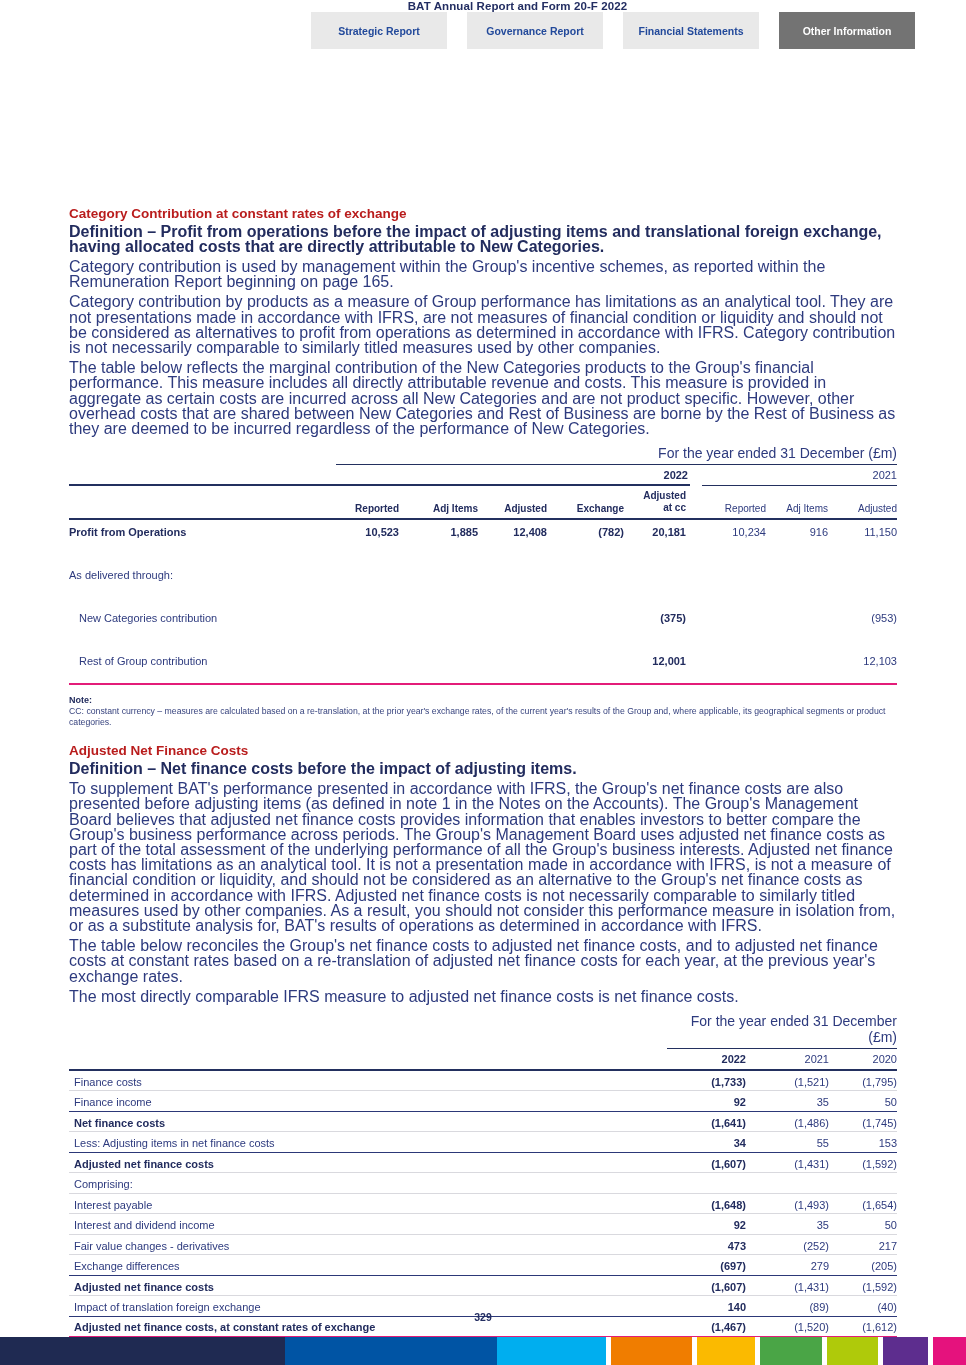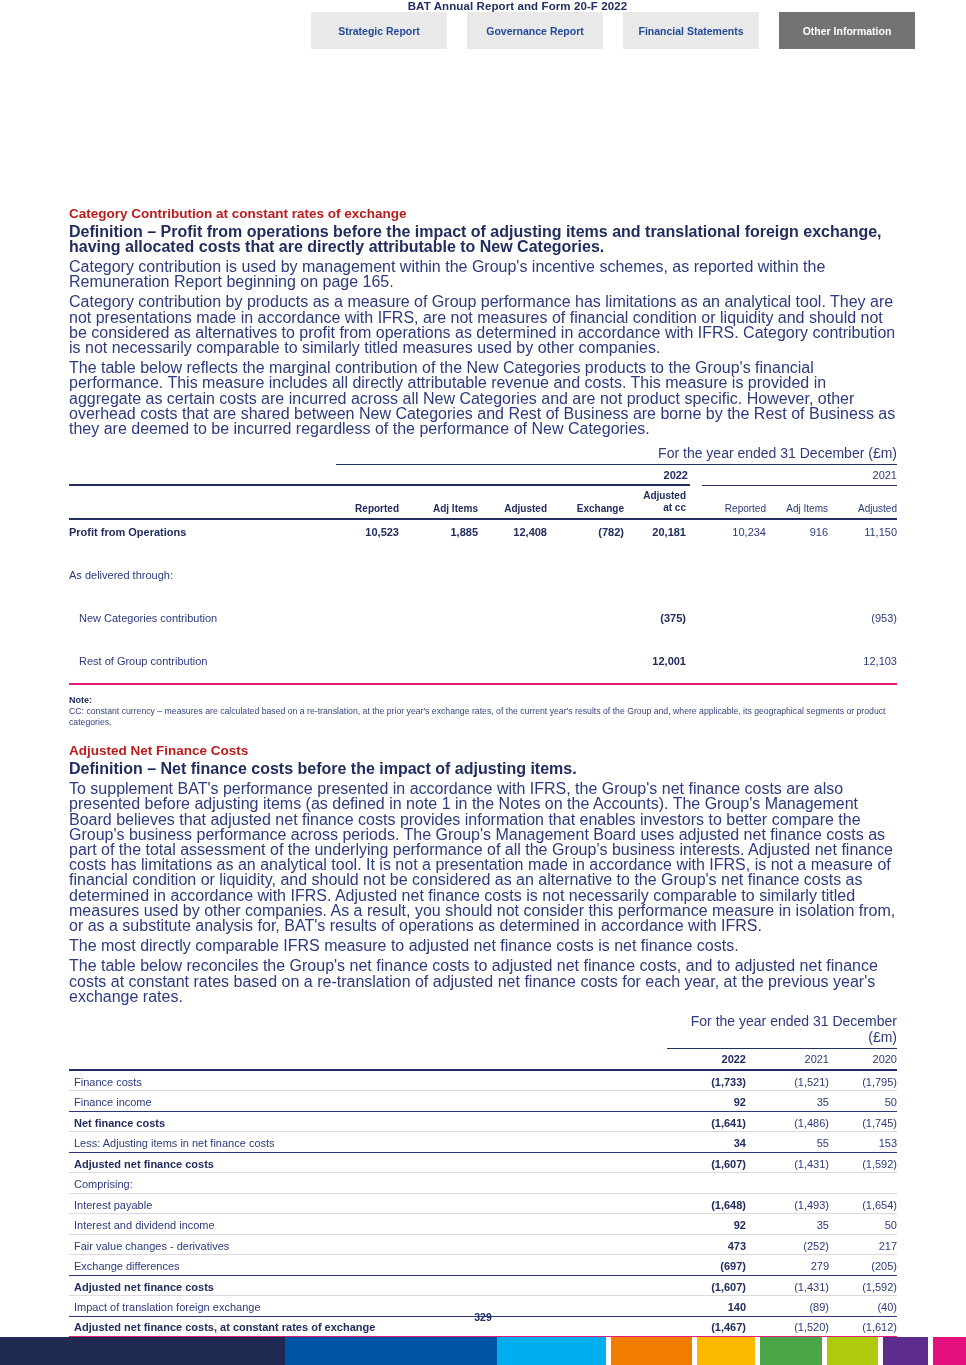--- a/index.html
+++ b/index.html
@@ -171,22 +171,22 @@
     </table>
 
     <div class="note">
       <div class="note-label">Note:</div>
       <div class="note-text">CC: constant currency – measures are calculated based on a re-translation, at the prior year's exchange rates, of the current year's results of the Group and, where applicable, its geographical segments or product categories.</div>
     </div>
 
     <div class="sec-title second">Adjusted Net Finance Costs</div>
     <div class="def">Definition – Net finance costs before the impact of adjusting items.</div>
     <p class="para">To supplement BAT's performance presented in accordance with IFRS, the Group's net finance costs are also presented before adjusting items (as defined in note 1 in the Notes on the Accounts). The Group's Management Board believes that adjusted net finance costs provides information that enables investors to better compare the Group's business performance across periods. The Group's Management Board uses adjusted net finance costs as part of the total assessment of the underlying performance of all the Group's business interests. Adjusted net finance costs has limitations as an analytical tool. It is not a presentation made in accordance with IFRS, is not a measure of financial condition or liquidity, and should not be considered as an alternative to the Group's net finance costs as determined in accordance with IFRS. Adjusted net finance costs is not necessarily comparable to similarly titled measures used by other companies. As a result, you should not consider this performance measure in isolation from, or as a substitute analysis for, BAT's results of operations as determined in accordance with IFRS.</p>
+    <p class="para">The table below reconciles the Group's net finance costs to adjusted net finance costs, and to adjusted net finance costs at constant rates based on a re-translation of adjusted net finance costs for each year, at the previous year's exchange rates.</p>
     <p class="para">The most directly comparable IFRS measure to adjusted net finance costs is net finance costs.</p>
-    <p class="para">The table below reconciles the Group's net finance costs to adjusted net finance costs, and to adjusted net finance costs at constant rates based on a re-translation of adjusted net finance costs for each year, at the previous year's exchange rates.</p>
 
     <div class="tbl-caption t2-cap">
       <div class="cap-inner">For the year ended 31 December (£m)</div>
     </div>
     <table class="t2">
       <colgroup>
         <col style="width:597px">
           <col style="width:80px">
           <col style="width:83px">
           <col style="width:68px">

